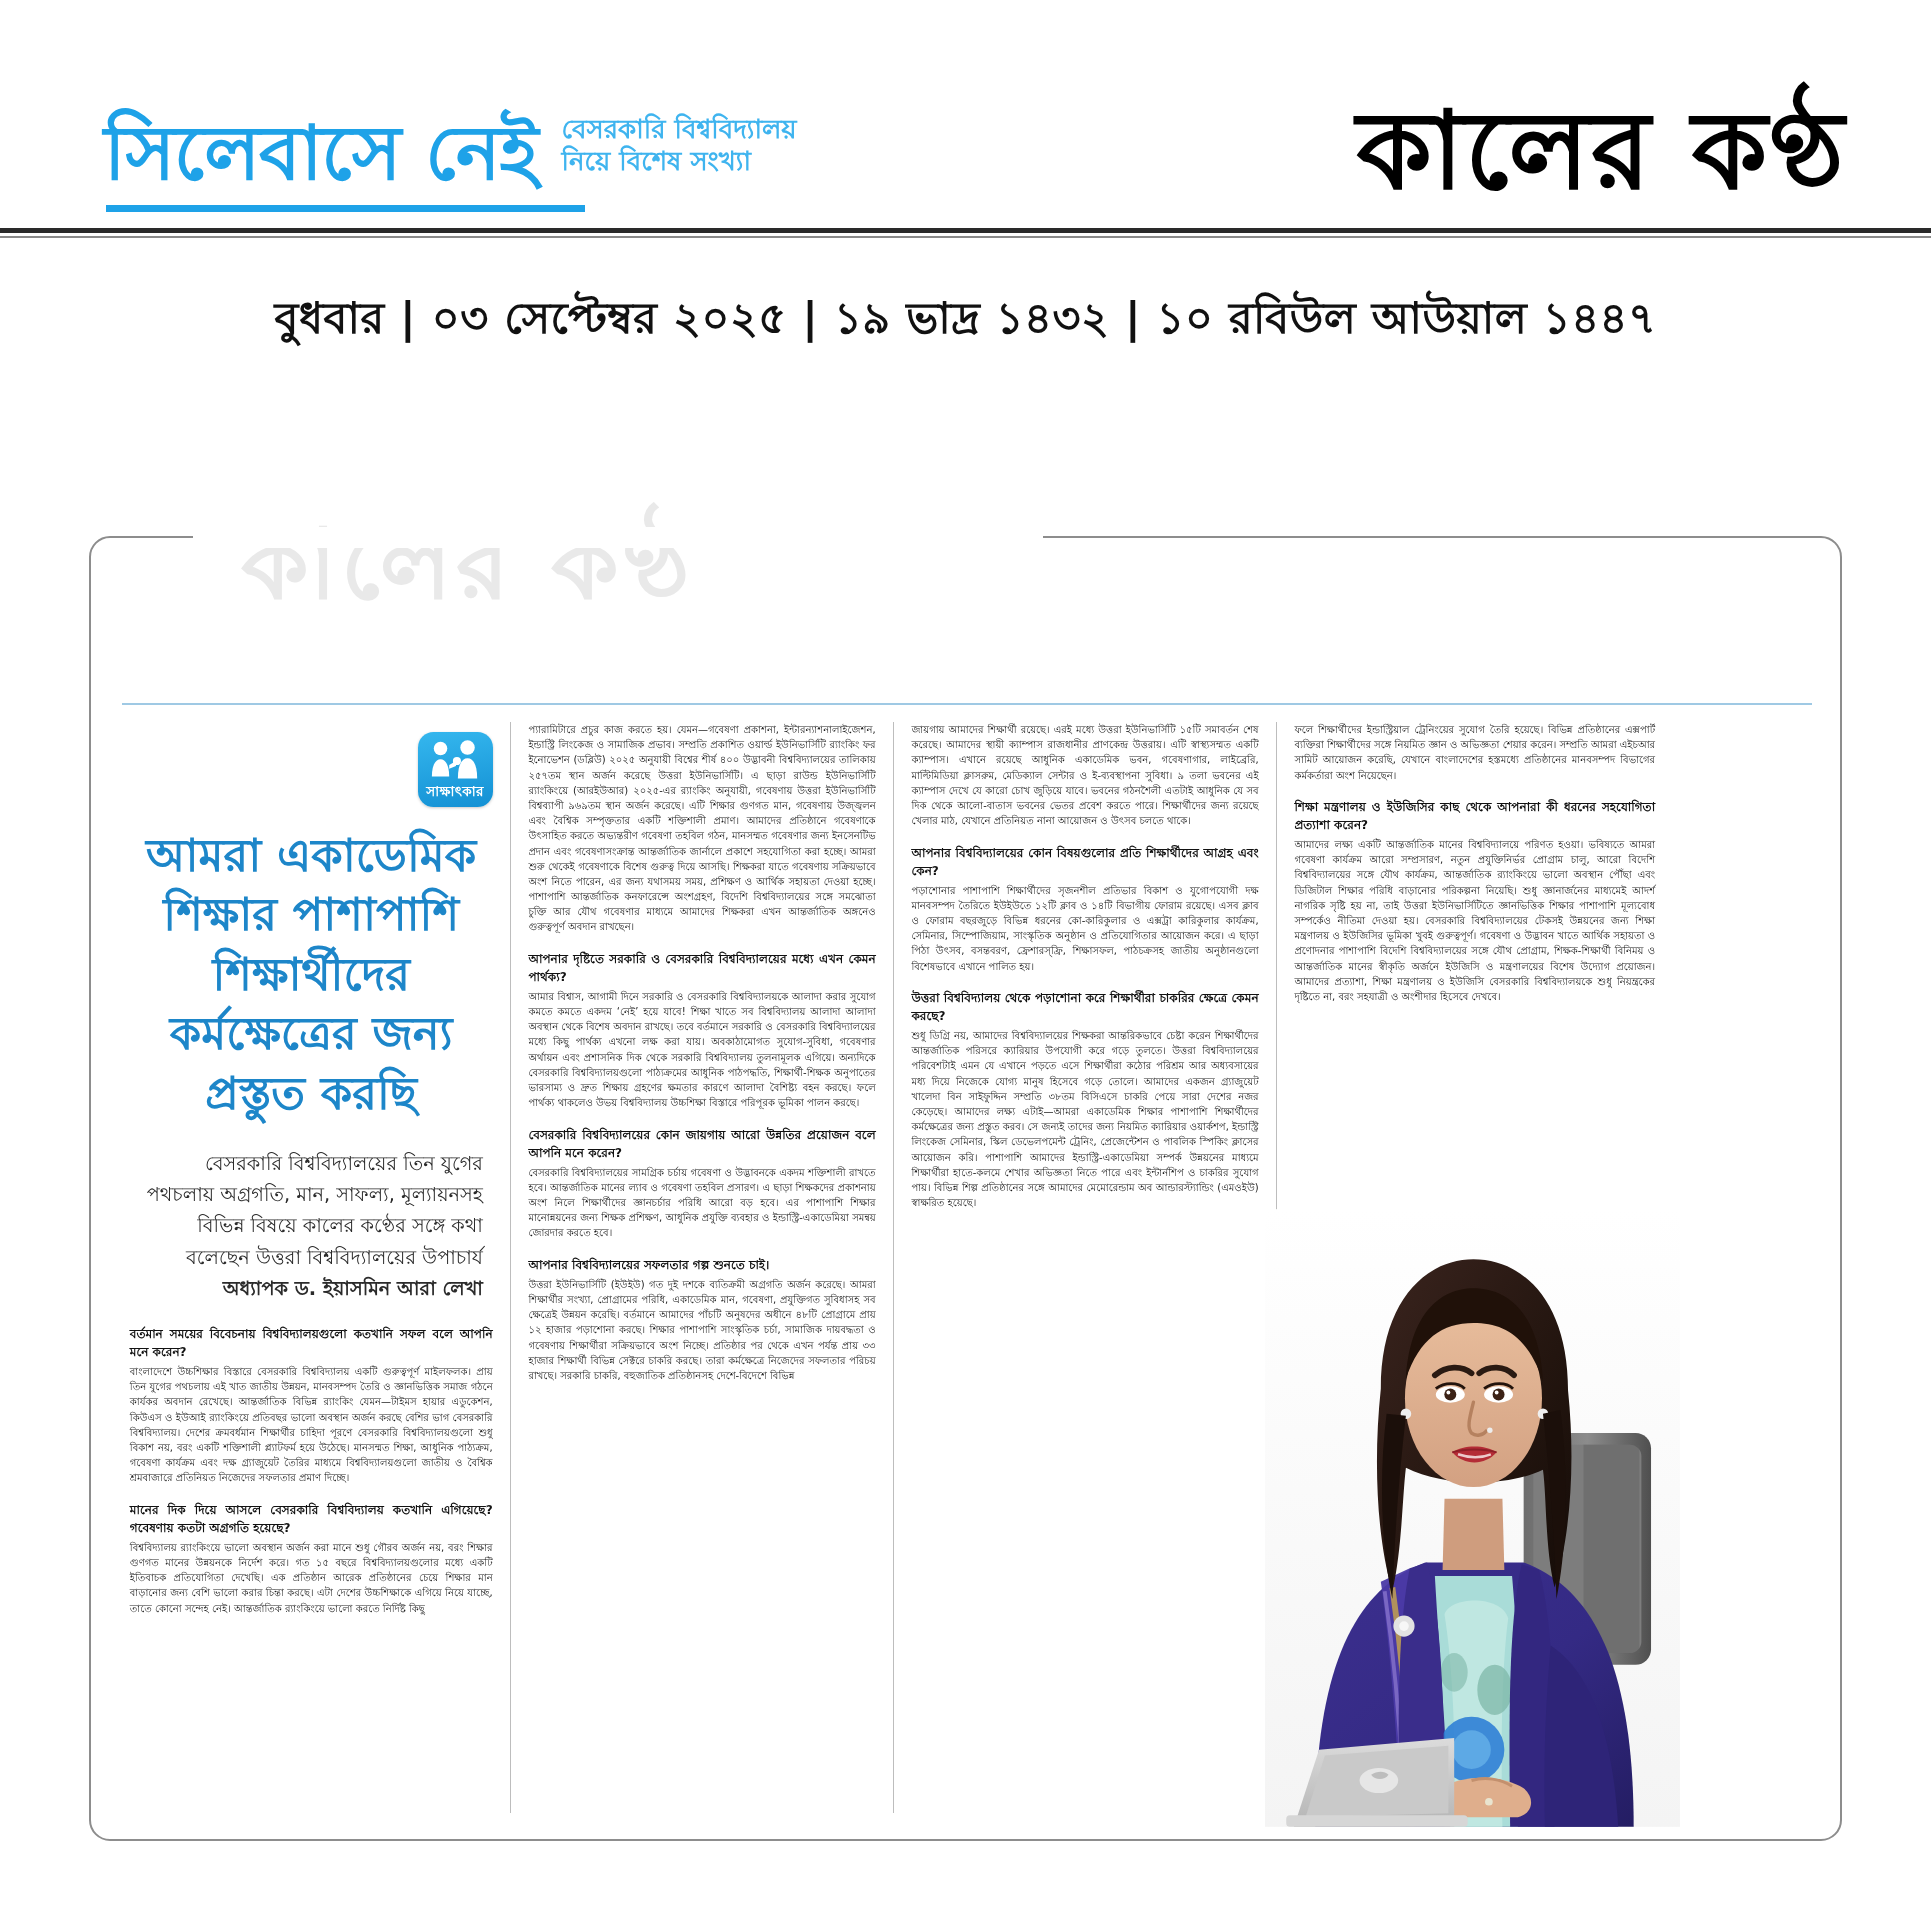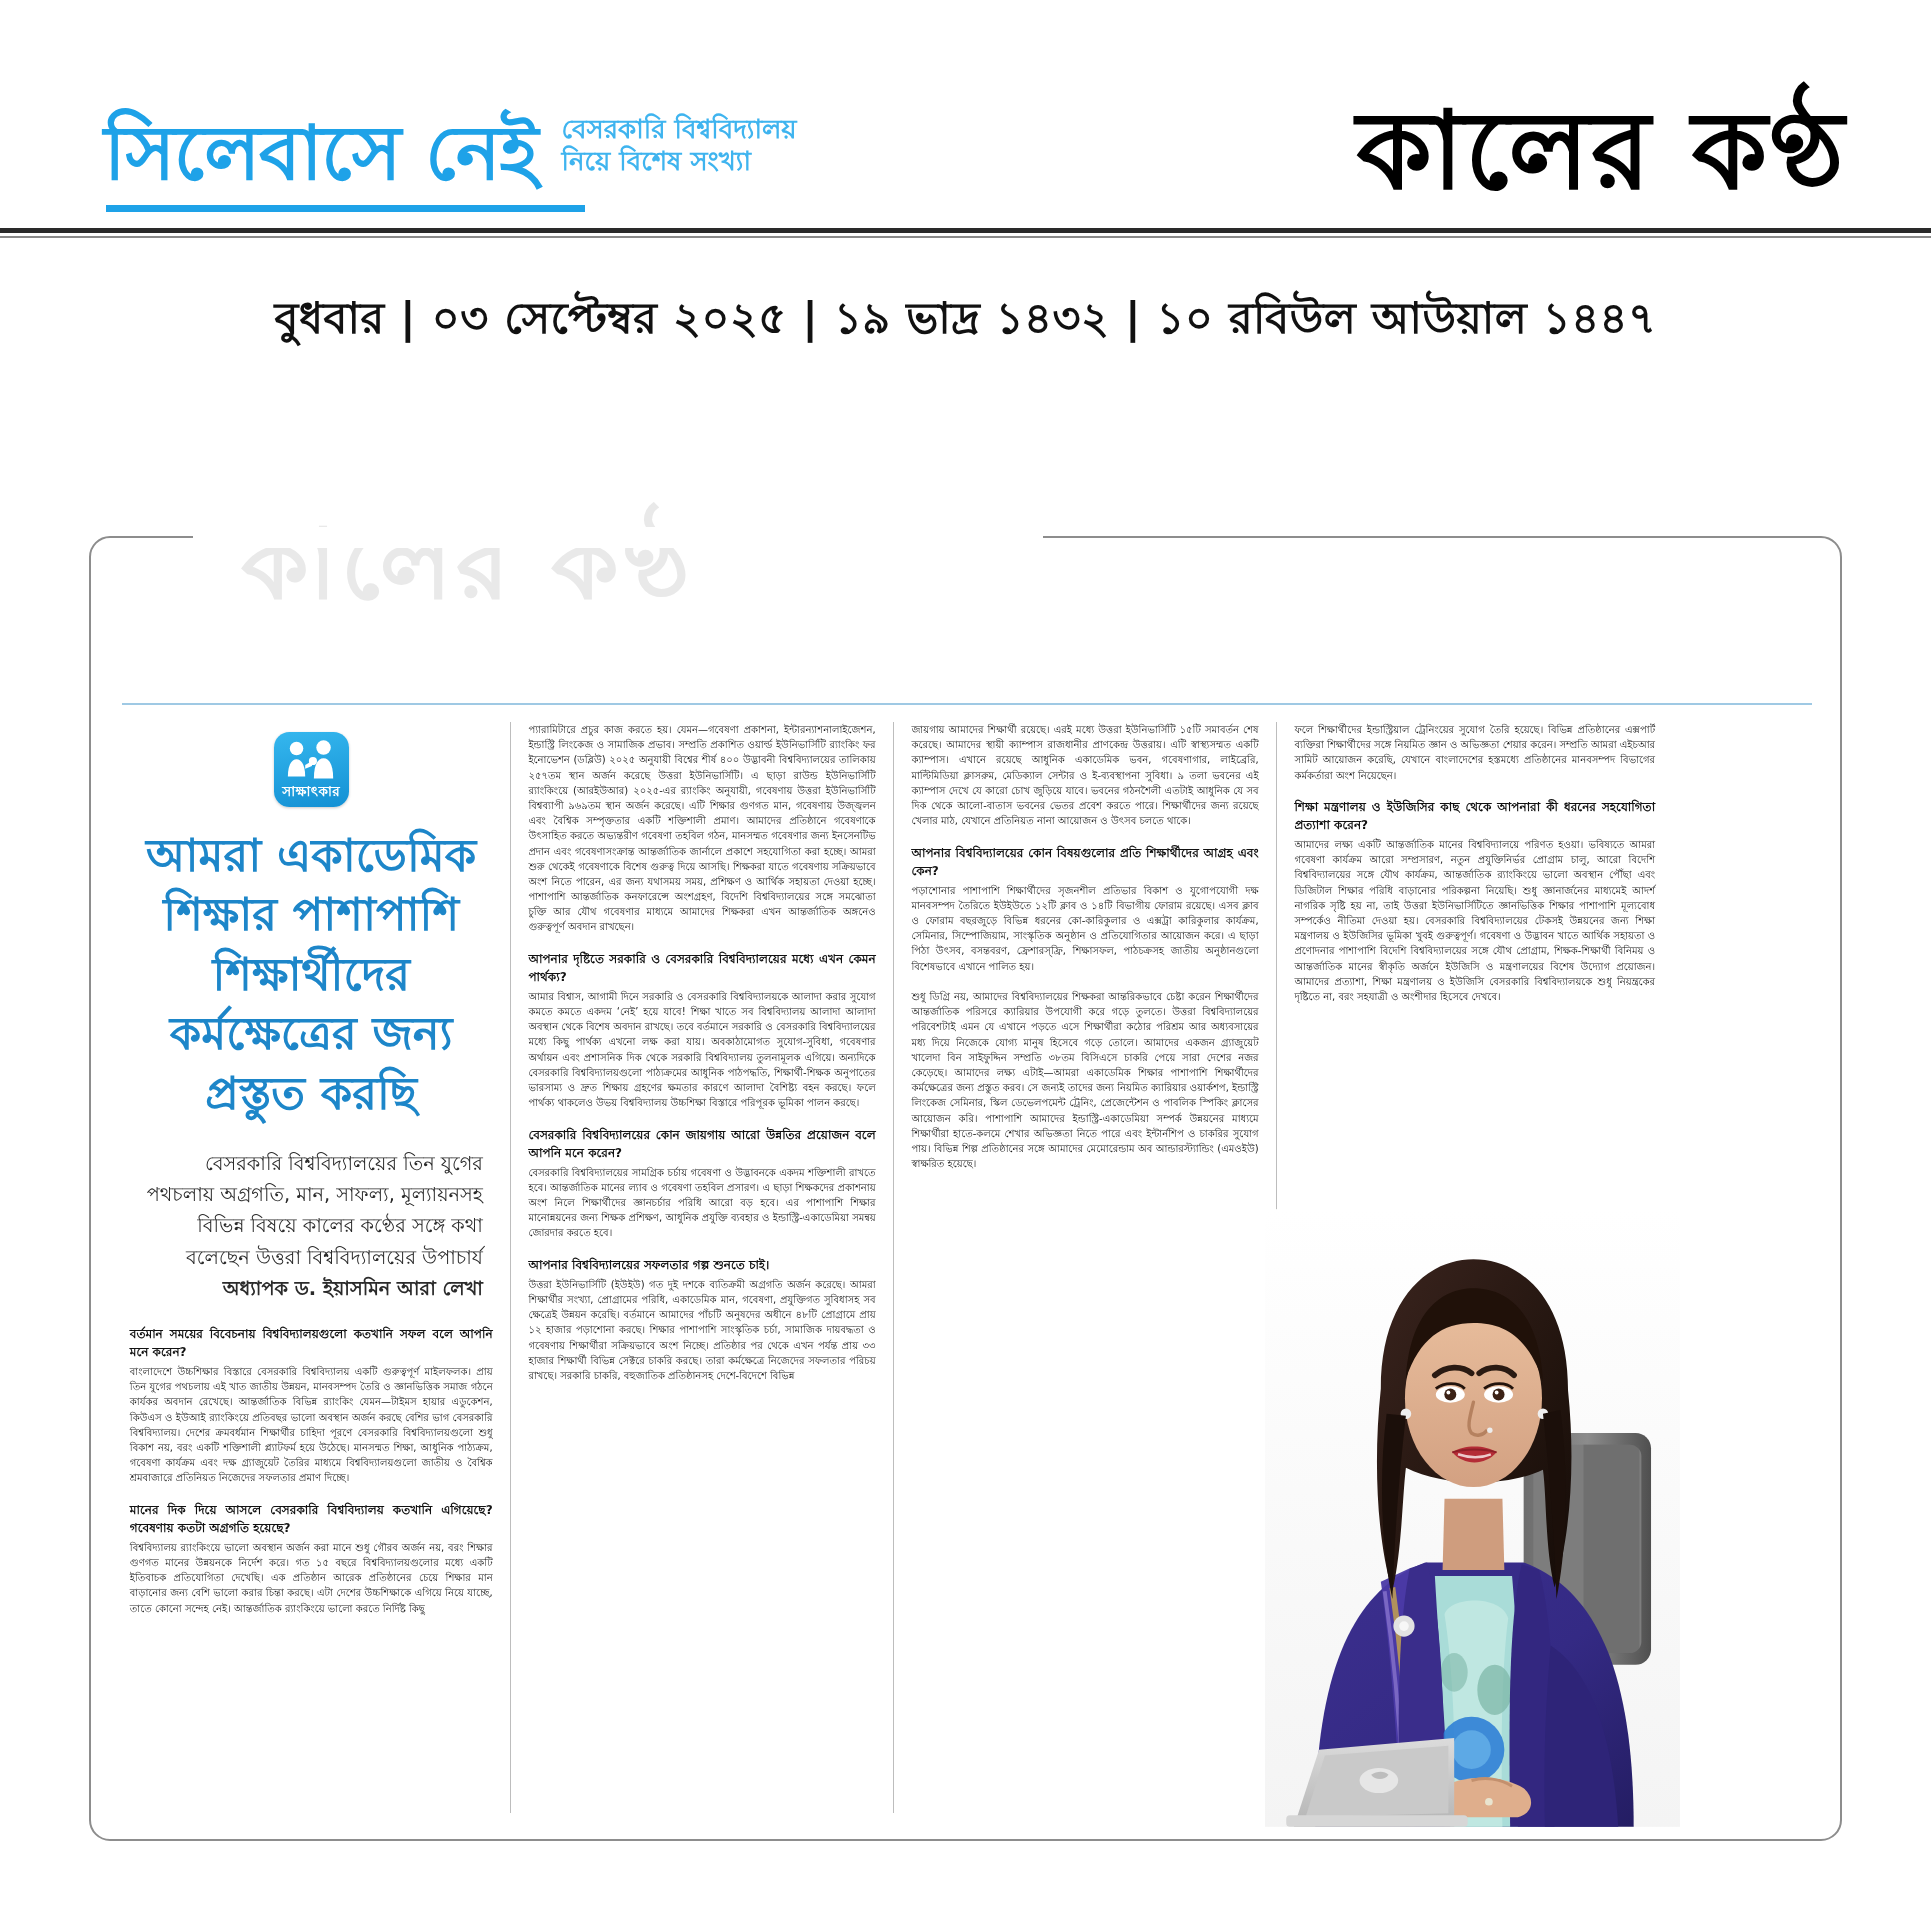--- a/index.html
+++ b/index.html
@@ -167,21 +167,21 @@
     padding: 0 17.4px;
     box-sizing: border-box;
     position: relative;
   }
   .col.first { padding-left: 5.8px; }
   .col.last  { padding-right: 3.9px; }
 
   
   .badge-wrap {
     display: flex;
-    justify-content: center;
+    justify-content: flex-end;
     margin-top: 9.7px;
   }
   .badge {
     width: 75px;
     height: 75px;
     border-radius: 15.4px;
     background: linear-gradient(170deg, #35b7ee 0%, #1390d4 100%);
     position: relative;
     box-shadow: 0 1px 2.9px rgba(0,0,0,0.22);
   }
@@ -328,20 +328,21 @@
   </div>
 
   <div class="vrule"></div>
 
   <div class="col">
     <p class="a">জায়গায় আমাদের শিক্ষার্থী রয়েছে। এরই মধ্যে উত্তরা ইউনিভার্সিটি ১৫টি সমাবর্তন শেষ করেছে। আমাদের স্থায়ী ক্যাম্পাস রাজধানীর প্রাণকেন্দ্র উত্তরায়। এটি স্বাস্থ্যসম্মত একটি ক্যাম্পাস। এখানে রয়েছে আধুনিক একাডেমিক ভবন, গবেষণাগার, লাইব্রেরি, মাল্টিমিডিয়া ক্লাসরুম, মেডিক্যাল সেন্টার ও ই-ব্যবস্থাপনা সুবিধা। ৯ তলা ভবনের এই ক্যাম্পাস দেখে যে কারো চোখ জুড়িয়ে যাবে। ভবনের গঠনশৈলী এতটাই আধুনিক যে সব দিক থেকে আলো-বাতাস ভবনের ভেতর প্রবেশ করতে পারে। শিক্ষার্থীদের জন্য রয়েছে খেলার মাঠ, যেখানে প্রতিনিয়ত নানা আয়োজন ও উৎসব চলতে থাকে।</p>
 
     <p class="q">আপনার বিশ্ববিদ্যালয়ের কোন বিষয়গুলোর প্রতি শিক্ষার্থীদের আগ্রহ এবং কেন?</p>
     <p class="a">পড়াশোনার পাশাপাশি শিক্ষার্থীদের সৃজনশীল প্রতিভার বিকাশ ও যুগোপযোগী দক্ষ মানবসম্পদ তৈরিতে ইউইউতে ১২টি ক্লাব ও ১৪টি বিভাগীয় ফোরাম রয়েছে। এসব ক্লাব ও ফোরাম বছরজুড়ে বিভিন্ন ধরনের কো-কারিকুলার ও এক্সট্রা কারিকুলার কার্যক্রম, সেমিনার, সিম্পোজিয়াম, সাংস্কৃতিক অনুষ্ঠান ও প্রতিযোগিতার আয়োজন করে। এ ছাড়া পিঠা উৎসব, বসন্তবরণ, ফ্রেশারস্‌ফ্রি, শিক্ষাসফল, পাঠচক্রসহ জাতীয় অনুষ্ঠানগুলো বিশেষভাবে এখানে পালিত হয়।</p>
 
+    <p class="q">উত্তরা বিশ্ববিদ্যালয় থেকে পড়াশোনা করে শিক্ষার্থীরা চাকরির ক্ষেত্রে কেমন করছে?</p>
     <p class="a">শুধু ডিগ্রি নয়, আমাদের বিশ্ববিদ্যালয়ের শিক্ষকরা আন্তরিকভাবে চেষ্টা করেন শিক্ষার্থীদের আন্তর্জাতিক পরিসরে ক্যারিয়ার উপযোগী করে গড়ে তুলতে। উত্তরা বিশ্ববিদ্যালয়ের পরিবেশটাই এমন যে এখানে পড়তে এসে শিক্ষার্থীরা কঠোর পরিশ্রম আর অধ্যবসায়ের মধ্য দিয়ে নিজেকে যোগ্য মানুষ হিসেবে গড়ে তোলে। আমাদের একজন গ্র্যাজুয়েট খালেদা বিন সাইফুদ্দিন সম্প্রতি ৩৮তম বিসিএসে চাকরি পেয়ে সারা দেশের নজর কেড়েছে। আমাদের লক্ষ্য এটাই—আমরা একাডেমিক শিক্ষার পাশাপাশি শিক্ষার্থীদের কর্মক্ষেত্রের জন্য প্রস্তুত করব। সে জন্যই তাদের জন্য নিয়মিত ক্যারিয়ার ওয়ার্কশপ, ইন্ডাস্ট্রি লিংকেজ সেমিনার, স্কিল ডেভেলপমেন্ট ট্রেনিং, প্রেজেন্টেশন ও পাবলিক স্পিকিং ক্লাসের আয়োজন করি। পাশাপাশি আমাদের ইন্ডাস্ট্রি-একাডেমিয়া সম্পর্ক উন্নয়নের মাধ্যমে শিক্ষার্থীরা হাতে-কলমে শেখার অভিজ্ঞতা নিতে পারে এবং ইন্টার্নশিপ ও চাকরির সুযোগ পায়। বিভিন্ন শিল্প প্রতিষ্ঠানের সঙ্গে আমাদের মেমোরেন্ডাম অব আন্ডারস্ট্যান্ডিং (এমওইউ) স্বাক্ষরিত হয়েছে।</p>
   </div>
 
   <div class="vrule"></div>
 
   <div class="col last">
     <p class="a">ফলে শিক্ষার্থীদের ইন্ডাস্ট্রিয়াল ট্রেনিংয়ের সুযোগ তৈরি হয়েছে। বিভিন্ন প্রতিষ্ঠানের এক্সপার্ট ব্যক্তিরা শিক্ষার্থীদের সঙ্গে নিয়মিত জ্ঞান ও অভিজ্ঞতা শেয়ার করেন। সম্প্রতি আমরা এইচআর সামিট আয়োজন করেছি, যেখানে বাংলাদেশের হস্তমধ্যে প্রতিষ্ঠানের মানবসম্পদ বিভাগের কর্মকর্তারা অংশ নিয়েছেন।</p>
 
     <p class="q">শিক্ষা মন্ত্রণালয় ও ইউজিসির কাছ থেকে আপনারা কী ধরনের সহযোগিতা প্রত্যাশা করেন?</p>
     <p class="a">আমাদের লক্ষ্য একটি আন্তর্জাতিক মানের বিশ্ববিদ্যালয়ে পরিণত হওয়া। ভবিষ্যতে আমরা গবেষণা কার্যক্রম আরো সম্প্রসারণ, নতুন প্রযুক্তিনির্ভর প্রোগ্রাম চালু, আরো বিদেশি বিশ্ববিদ্যালয়ের সঙ্গে যৌথ কার্যক্রম, আন্তর্জাতিক র‌্যাংকিংয়ে ভালো অবস্থান পৌঁছা এবং ডিজিটাল শিক্ষার পরিধি বাড়ানোর পরিকল্পনা নিয়েছি। শুধু জ্ঞানার্জনের মাধ্যমেই আদর্শ নাগরিক সৃষ্টি হয় না, তাই উত্তরা ইউনিভার্সিটিতে জ্ঞানভিত্তিক শিক্ষার পাশাপাশি মূল্যবোধ সম্পর্কেও নীতিমা দেওয়া হয়। বেসরকারি বিশ্ববিদ্যালয়ের টেকসই উন্নয়নের জন্য শিক্ষা মন্ত্রণালয় ও ইউজিসির ভূমিকা খুবই গুরুত্বপূর্ণ। গবেষণা ও উদ্ভাবন খাতে আর্থিক সহায়তা ও প্রণোদনার পাশাপাশি বিদেশি বিশ্ববিদ্যালয়ের সঙ্গে যৌথ প্রোগ্রাম, শিক্ষক-শিক্ষার্থী বিনিময় ও আন্তর্জাতিক মানের স্বীকৃতি অর্জনে ইউজিসি ও মন্ত্রণালয়ের বিশেষ উদ্যোগ প্রয়োজন। আমাদের প্রত্যাশা, শিক্ষা মন্ত্রণালয় ও ইউজিসি বেসরকারি বিশ্ববিদ্যালয়কে শুধু নিয়ন্ত্রকের দৃষ্টিতে না, বরং সহযাত্রী ও অংশীদার হিসেবে দেখবে।</p>

